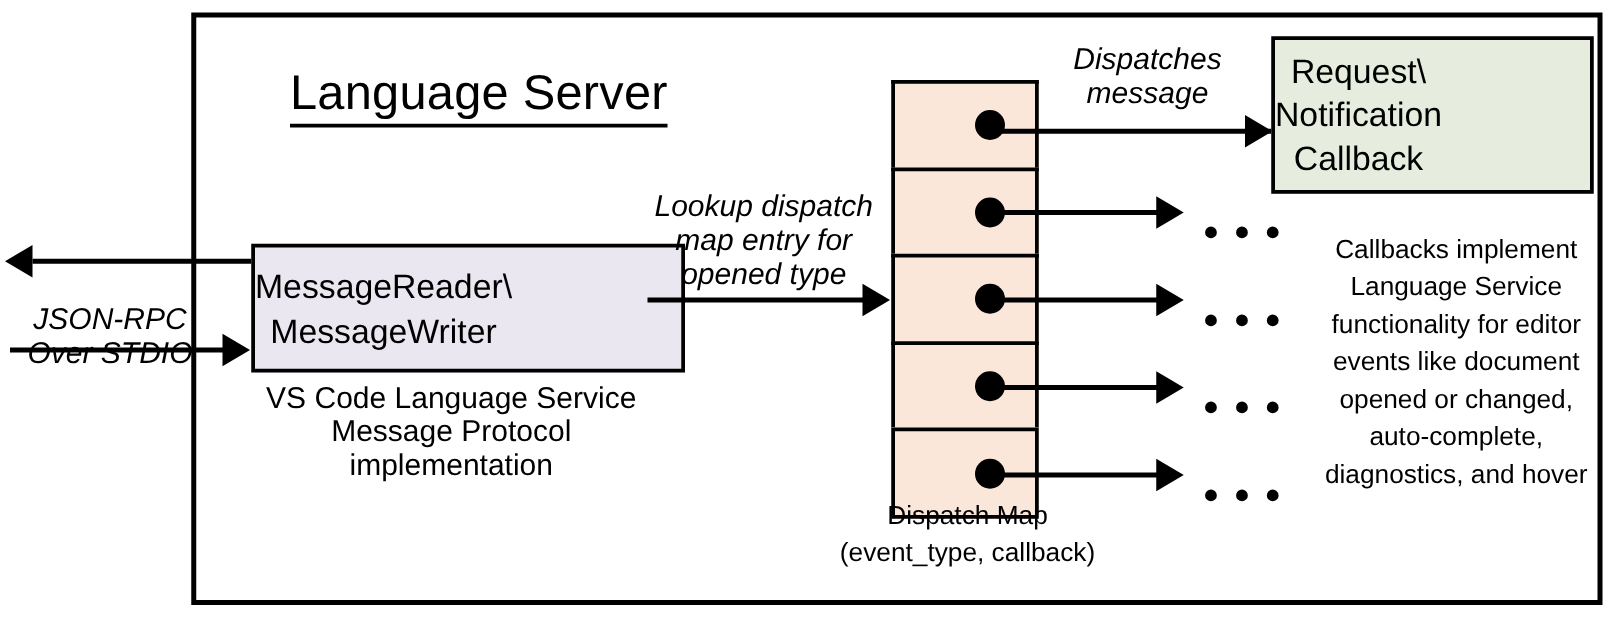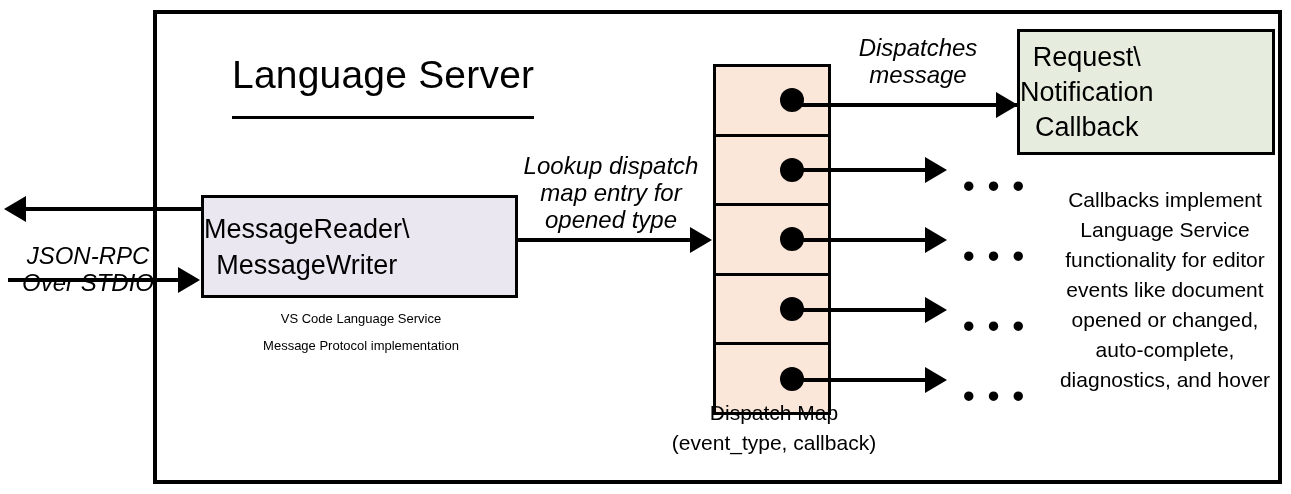--- a/index.html
+++ b/index.html
@@ -32,54 +32,54 @@
   }
   .server-title {
     position: absolute;
     left: 232px;
     top: 52px;
     font-size: 39px;
     line-height: 46px;
     letter-spacing: 0.2px;
     white-space: nowrap;
     border-bottom: 3px solid #000;
-    padding-bottom: 18px;
+    padding-bottom: 1px;
   }
   
   .node-box {
     position: absolute;
     border: 3px solid #000000;
     box-sizing: border-box;
     display: flex;
     align-items: center;
     text-align: center;
   }
   .reader-box {
     left: 201px;
     top: 195px;
-    width: 317px;
+    width: 347px;
     height: 103px;
     background: #eae7f1;
     font-size: 27px;
     line-height: 36px;
   }
   .callback-box {
     left: 1017px;
     top: 29px;
     width: 258px;
     height: 126px;
     background: #e7edde;
     font-size: 27px;
     line-height: 35px;
   }
   
   .caption {
     position: absolute;
     text-align: center;
-    font-size: 13px;
+    font-size: 24px;
     line-height: 27px;
     white-space: pre-line;
   }
   .reader-caption {
     left: 181px;
     top: 305px;
     width: 360px;
   }
   .map-caption {
     left: 651px;

